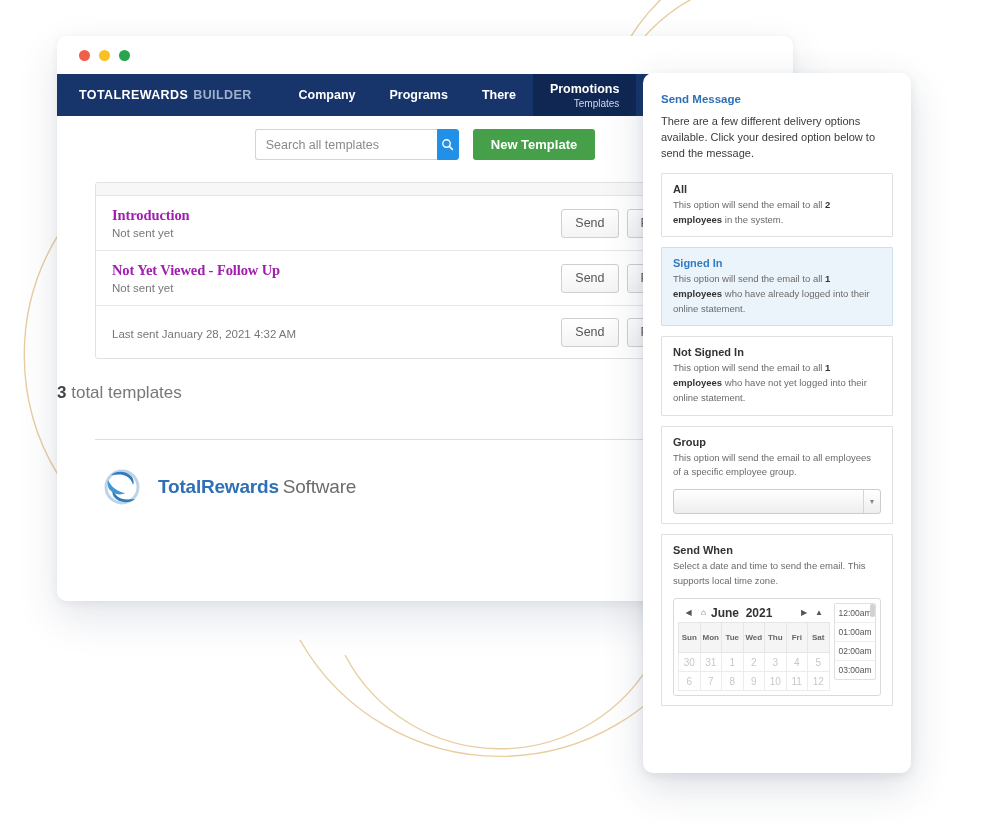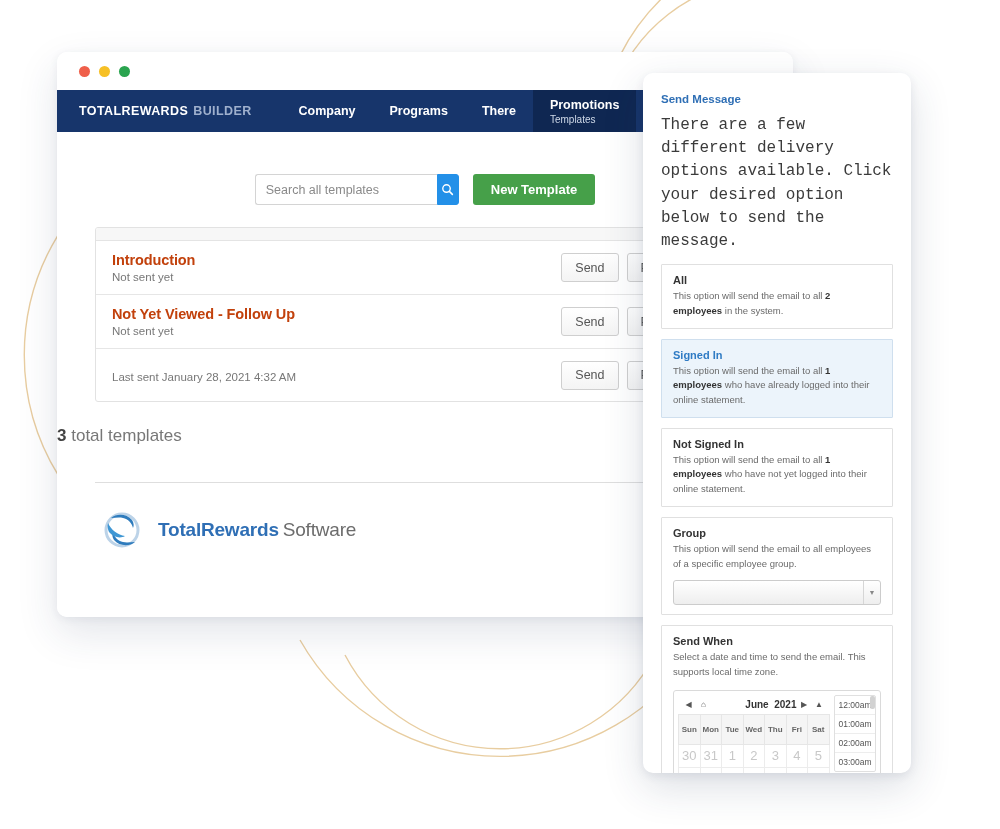--- a/index.html
+++ b/index.html
@@ -9,50 +9,50 @@
     font-family: "Liberation Sans", sans-serif;
     overflow: hidden;
   }
   #stage { position: relative; width: 1000px; height: 829px; background:#fff; overflow:hidden; }
 
   
   .arcs { position:absolute; inset:0; pointer-events:none; }
 
   
   .browser {
-    position: absolute; left: 57px; top: 52px; width: 736px; height: 565px;
+    position: absolute; left: 57px; top: 36px; width: 736px; height: 565px;
     background: #ffffff; border-radius: 10px;
     box-shadow: 0 16px 40px rgba(40,55,90,0.13), 0 2px 8px rgba(40,55,90,0.07);
     overflow: hidden;
   }
   .titlebar { height: 38px; background:#fff; display:flex; align-items:center; padding-left:22px; gap:9px; }
   .dot { width:11px; height:11px; border-radius:50%; }
   .dot.red { background:#ef5f4a; }
   .dot.yellow { background:#f6c026; }
   .dot.green { background:#2aa44f; }
 
   
   .navbar {
     height: 42px; background:#17356b; display:flex; align-items:stretch;
     padding-left:22px; color:#fff; font-size:12.5px;
   }
   .brand { display:flex; align-items:center; font-weight:bold; letter-spacing:0.4px; font-size:12.5px; margin-right:30px; }
   .brand .b1 { color:#ffffff; }
   .brand .b2 { color:#9fb0cd; font-weight:bold; margin-left:5px; }
   .navitem {
-    display:flex; flex-direction:column; align-items:flex-start; justify-content:center;
+    display:flex; flex-direction:column; align-items:flex-end; justify-content:center;
     padding:0 17px; font-weight:bold; font-size:12.5px; color:#ffffff; white-space:nowrap;
   }
   .navitem .sub { font-weight:normal; font-size:10px; color:#cfd9e8; margin-top:2px; }
   .navitem.active { background:#0f2752; }
 
   
   .content { position:relative; height: calc(100% - 80px); background:#fff; }
 
-  .toolbar { display:flex; justify-content:center; align-items:center; gap:14px; padding-top:42px; }
+  .toolbar { display:flex; justify-content:center; align-items:center; gap:14px; padding-top:13px; }
   .searchwrap { display:flex; width:204px; height:31px; }
   .searchwrap input {
     flex:1; border:1px solid #d4d4d4; border-right:none; border-radius:3px 0 0 3px;
     padding:0 10px; font-size:12.5px; color:#333; font-family:"Liberation Sans", sans-serif; outline:none;
   }
   .searchwrap input::placeholder { color:#8a8a8a; }
   .searchbtn {
     width:30px; background:#2390e8; border:1px solid #2390e8; border-radius:0 3px 3px 0;
     display:flex; align-items:center; justify-content:center; cursor:pointer;
   }
@@ -63,21 +63,21 @@
   }
 
   .listcard {
     margin:22px 38px 0 38px; border:1px solid #e2e2e2; border-radius:3px;
     background:#fff; overflow:hidden;
   }
   .listhead { height:13px; background:#f7f7f7; border-bottom:1px solid #e4e4e4; }
   .row { display:flex; align-items:center; padding:11px 16px; border-bottom:1px solid #e6e6e6; min-height:52px; }
   .row:last-child { border-bottom:none; }
   .row .info { flex:1; }
-  .row .title { font-size:14.5px; font-weight:bold; color:#c2410c; letter-spacing:-0.1px; }
+  .row .title { font-size:14.5px; font-weight:bold; color:#a21caf; letter-spacing:-0.1px;font-family:Liberation Serif, serif; }
   .row .sub { font-size:11.5px; color:#777; margin-top:3px; }
   .row .actions { display:flex; align-items:center; gap:8px; }
   .btn-lt {
     background:linear-gradient(#ffffff,#f4f4f4); border:1px solid #cfcfcf; border-radius:3px;
     height:29px; min-width:56px; padding:0 13px; font-size:12.5px; color:#555; cursor:pointer;
     font-family:"Liberation Sans", sans-serif;
   }
   .btn-gear {
     background:linear-gradient(#fafafa,#ededed); border:1px solid #cfcfcf; border-radius:3px;
     width:31px; height:29px; display:flex; align-items:center; justify-content:center; cursor:pointer;
@@ -95,21 +95,21 @@
   .ghost { position:absolute; right:14px; font-size:9px; color:#d8dde3; font-family:"Liberation Sans", sans-serif; }
 
   
   .panel {
     position:absolute; left:643px; top:73px; width:268px; height:700px;
     background:#ffffff; border-radius:10px;
     box-shadow: 0 14px 40px rgba(40,55,90,0.16), 0 3px 10px rgba(40,55,90,0.09);
     padding:20px 18px; overflow:hidden;
   }
   .panel h2 { color:#2f6fb5; font-size:11.5px; font-weight:bold; margin-bottom:9px; }
-  .panel .lead { font-size:16px; color:#3b3b3b; line-height:1.45; margin-bottom:11px;font-family:Liberation Mono, monospace; }
+  .panel .lead { font-size:11px; color:#3b3b3b; line-height:1.45; margin-bottom:11px; }
 
   .opt {
     border:1px solid #e0e0e0; border-radius:1px; padding:9px 11px; margin-bottom:10px; background:#fff;
     cursor:pointer;
   }
   .opt.sel { background:#ecf4fb; border-color:#cfdfee; }
   .opt .ot { font-size:11px; font-weight:bold; color:#333; margin-bottom:3px; }
   .opt.sel .ot { color:#2f7bc4; }
   .opt .od { font-size:9.5px; color:#6a6a6a; line-height:1.55; }
   .opt .od b { color:#333; }
@@ -122,28 +122,28 @@
   .sel-arrow {
     width:17px; height:23px; border-left:1px solid #d6d6d6;
     display:flex; align-items:center; justify-content:center; font-size:7px; color:#888;
   }
 
   
   .dtwrap { margin-top:10px; border:1px solid #dadada; border-radius:3px; background:#fff; display:flex; padding:4px; }
   .cal { width:164px; }
   .calhead { display:flex; align-items:center; height:19px; font-size:9.5px; color:#444; padding:0 3px; }
   .calhead .nav { width:15px; text-align:center; color:#555; cursor:pointer; font-size:8px; }
-  .calhead .mon { flex:1; text-align:right; font-weight:bold; font-size:10px; color:#333; }
+  .calhead .mon { flex:1; text-align:left; font-weight:bold; font-size:12px; color:#333; }
   table.caltable { border-collapse:collapse; width:100%; }
   table.caltable th {
     font-size:8px; color:#666; font-weight:bold; padding:10px 0; background:#f5f5f5;
     border:1px solid #e6e6e6;
   }
   table.caltable td {
-    font-size:13px; text-align:center; padding:3.5px 0; border:1px solid #ececec; color:#3a3a3a; width:14.28%;
+    font-size:10px; text-align:center; padding:3.5px 0; border:1px solid #ececec; color:#3a3a3a; width:14.28%;
   }
   table.caltable td.dim { color:#c8c8c8; }
   .times { width:46px; margin-left:4px; position:relative; }
   .time-list { border:1px solid #e0e0e0; border-radius:2px; overflow:hidden; }
   .time-item { font-size:8.5px; color:#555; padding:4px 0 4px 4px; border-bottom:1px solid #ededed; cursor:pointer; }
   .time-item:last-child { border-bottom:none; }
   .tscroll { position:absolute; right:1px; top:1px; width:5px; height:13px; background:#d2d2d2; border-radius:2px; }
 </style>
 </head>
 <body>

